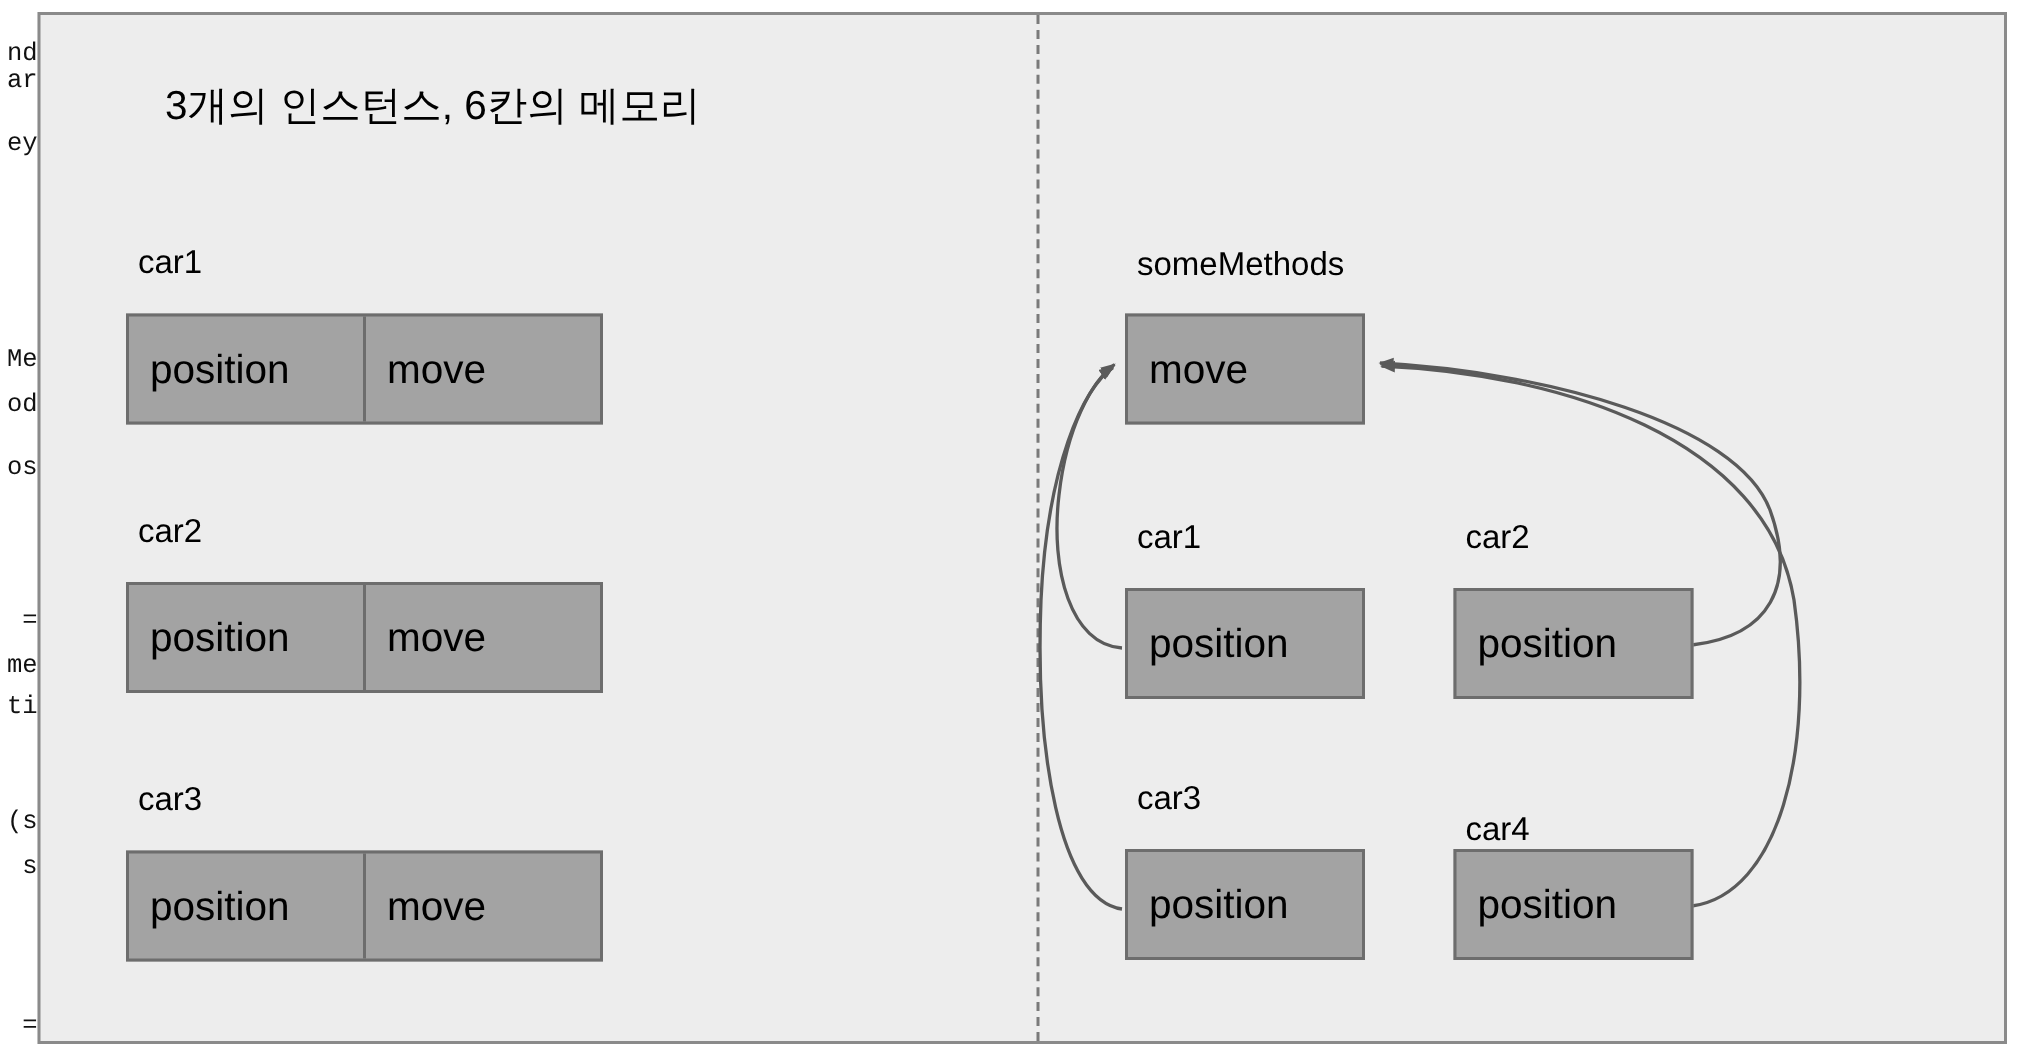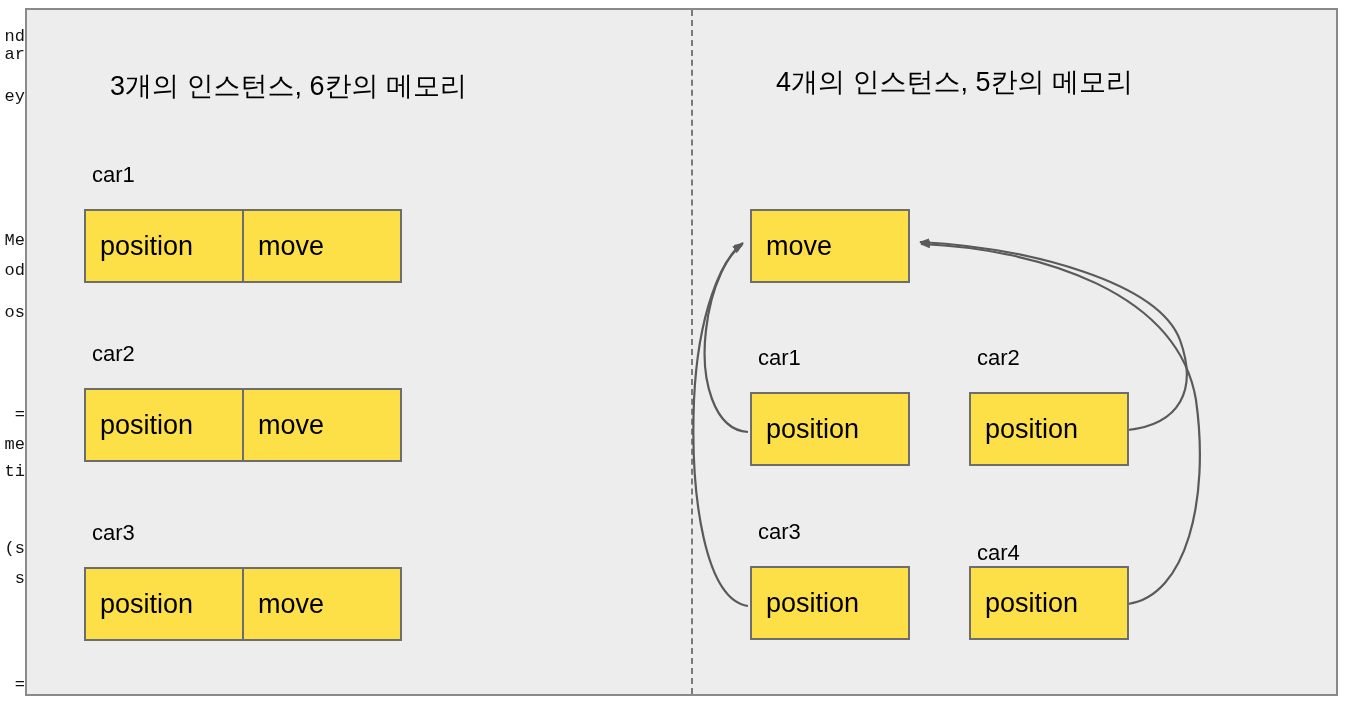--- a/index.html
+++ b/index.html
@@ -29,21 +29,21 @@
   }
 
   
   .heading{position:absolute;z-index:5;white-space:pre;}
   .h-line1{font-size:27px;letter-spacing:0px;}
   .h-line2{font-size:27px;letter-spacing:0px;}
 
   
   .boxlabel{position:absolute;font-size:22px;z-index:6;white-space:pre;}
   .mbox{
-    position:absolute;background:#fde047;border:2px solid #6d6d6d;
+    position:absolute;background:#a3a3a3;border:2px solid #6d6d6d;
     box-sizing:border-box;display:flex;z-index:6;
   }
   .cell{
     flex:1;display:flex;align-items:center;
     font-size:27px;padding-left:14px;box-sizing:border-box;
     white-space:nowrap;
   }
   .cell + .cell{border-left:2px solid #6d6d6d;}
 
   
@@ -65,60 +65,60 @@
     <div class="codefrag" style="top:436px">me</div>
     <div class="codefrag" style="top:463px">ti</div>
     <div class="codefrag" style="top:540px">(s</div>
     <div class="codefrag" style="top:570px">s</div>
     <div class="codefrag" style="top:676px">=</div>
   </div>
 
   <div class="panel"></div>
   <div class="divider"></div>
 
-  <div class="heading h-line2" style="left:110px;top:68px">3개의 인스턴스, 6칸의 메모리</div>
+  <div class="heading h-line2" style="left:110px;top:52px">3개의 인스턴스, 6칸의 메모리</div>
 
   <div class="boxlabel" style="left:92px;top:162px">car1</div>
   <div class="mbox" style="left:84px;top:209px;width:318px;height:74px">
     <div class="cell">position</div>
     <div class="cell">move</div>
   </div>
 
   <div class="boxlabel" style="left:92px;top:341px">car2</div>
   <div class="mbox" style="left:84px;top:388px;width:318px;height:74px">
     <div class="cell">position</div>
     <div class="cell">move</div>
   </div>
 
   <div class="boxlabel" style="left:92px;top:520px">car3</div>
   <div class="mbox" style="left:84px;top:567px;width:318px;height:74px">
     <div class="cell">position</div>
     <div class="cell">move</div>
   </div>
 
-  <div class="heading h-line2" style="left:776px;top:64px">4개의 인스턴스, 5칸의 메모리</div>
 
   <svg class="arrows" viewBox="0 0 1356 706" xmlns="http://www.w3.org/2000/svg">
     <defs>
       <marker id="ah" markerWidth="11" markerHeight="11" refX="9" refY="4" orient="auto" markerUnits="userSpaceOnUse">
         <path d="M0,0 L10,4 L0,8 z" fill="#5a5a5a"></path>
       </marker>
     </defs>
     <g fill="none" stroke="#5a5a5a" stroke-width="2.2">
 
       <path d="M748,432 C714,430 700,380 706,330 C711,285 728,254 743,243" marker-end="url(#ah)"></path>
 
       <path d="M748,606 C706,600 690,500 694,400 C698,312 722,258 742,245" marker-end="url(#ah)"></path>
 
       <path d="M1128,430 C1180,424 1198,390 1180,340 C1158,282 1030,248 920,242" marker-end="url(#ah)"></path>
 
       <path d="M1128,604 C1186,596 1210,500 1196,400 C1178,292 1040,249 921,244" marker-end="url(#ah)"></path>
     </g>
   </svg>
 
+  <div class="boxlabel" style="left:758px;top:163px">someMethods</div>
   <div class="mbox" style="left:750px;top:209px;width:160px;height:74px">
     <div class="cell">move</div>
   </div>
 
   <div class="boxlabel" style="left:758px;top:345px">car1</div>
   <div class="mbox" style="left:750px;top:392px;width:160px;height:74px">
     <div class="cell">position</div>
   </div>
 
   <div class="boxlabel" style="left:977px;top:345px">car2</div>

